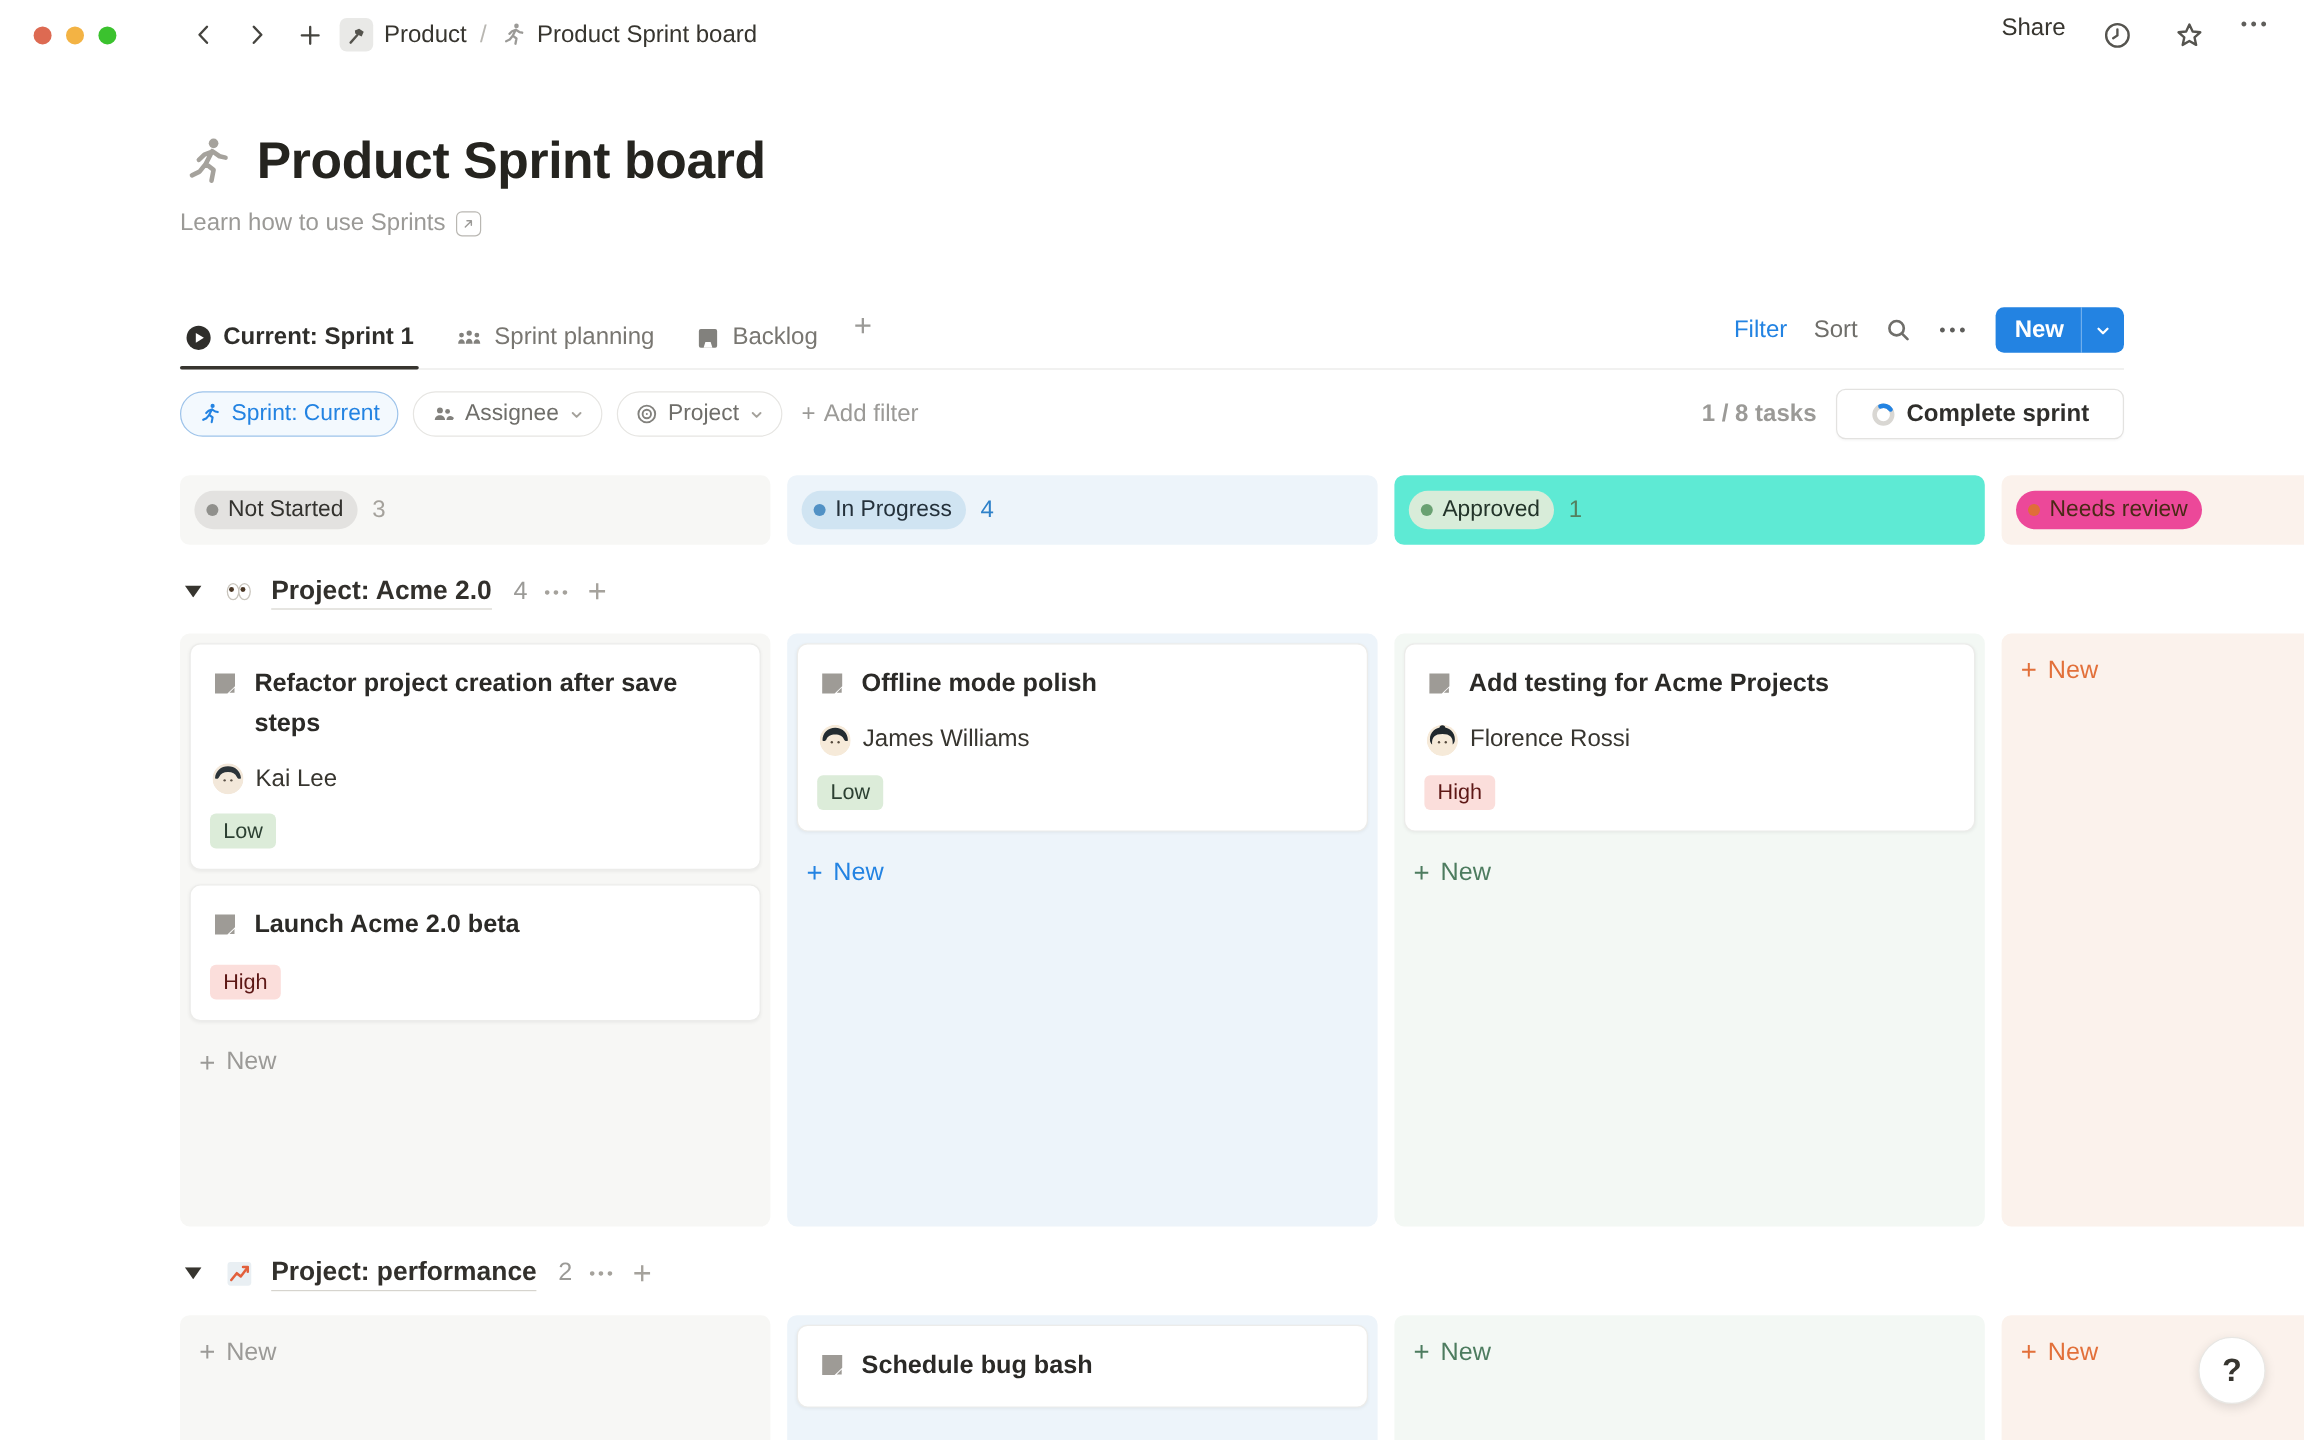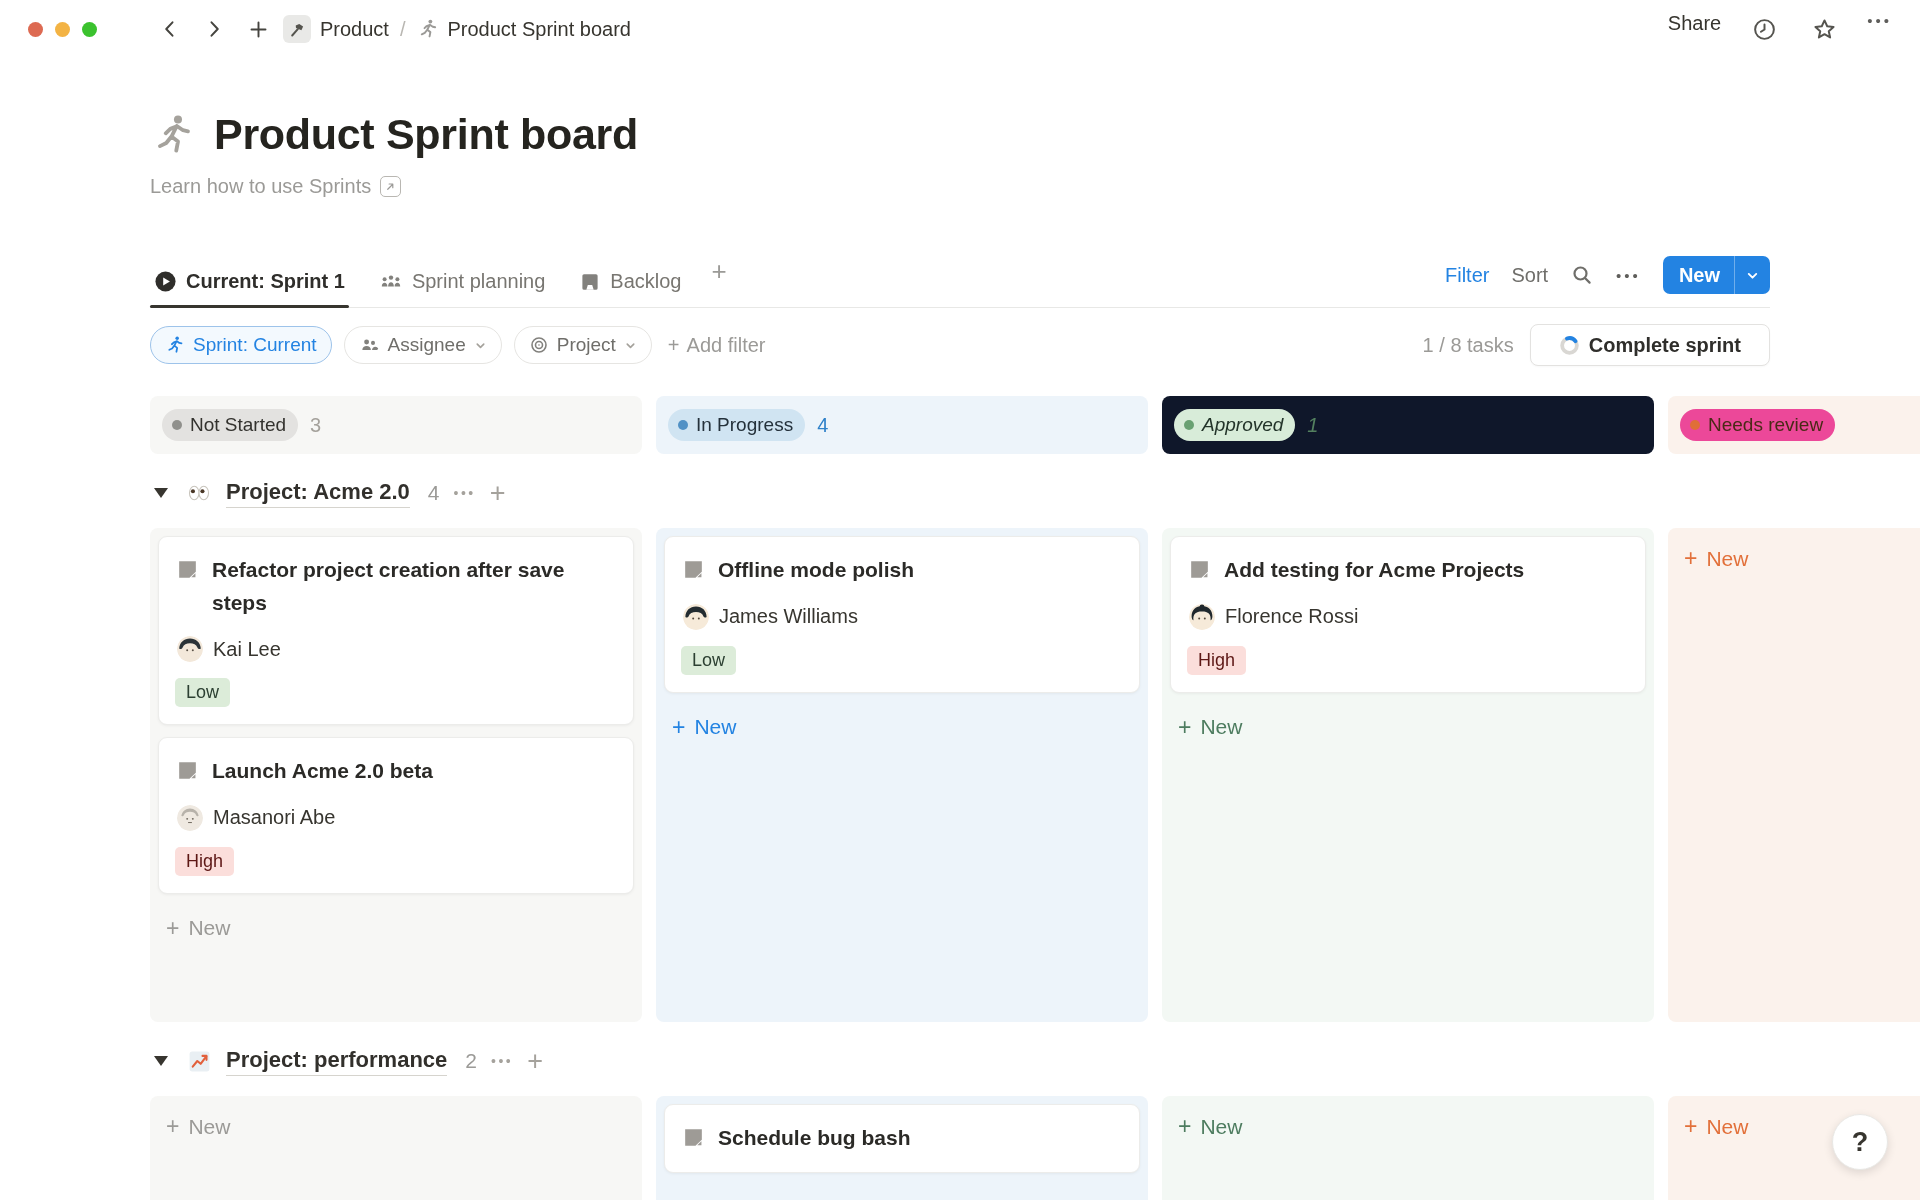--- a/index.html
+++ b/index.html
@@ -46,27 +46,27 @@
   .new-btn .split { width:1px; align-self:stretch; background:rgba(255,255,255,.35); }
   .new-btn .chev { padding:0 10px; display:flex; align-items:center; }
 
   
   .filter-row { margin:16px 150px 0; display:flex; align-items:center; gap:12px; }
   .pill { display:flex; align-items:center; gap:8px; height:38px; padding:0 14px; border-radius:20px; font-size:19px; cursor:pointer; }
   .pill.sprint { border:1.4px solid #9dc3ea; background:#f3f9fe; color:#2383e2; }
   .pill.plain { border:1.4px solid #e6e5e2; background:#fff; color:#6f6e6a; }
   .add-filter { display:flex; align-items:center; gap:7px; color:#9b9a97; font-size:20px; cursor:pointer; margin-left:4px; }
   .filter-right { margin-left:auto; display:flex; align-items:center; gap:16px; }
-  .task-progress { color:#9b9a97; font-size:20px; }
+  .task-progress { color:#9b9a97; font-size:20px;font-weight:bold; }
   .complete-btn { display:flex; align-items:center; gap:9px; border:1.4px solid #e3e2e0; background:#fff; border-radius:8px; height:42px; padding:0 28px; font-size:20px; font-weight:700; color:#2f2e2b; cursor:pointer; box-shadow:0 1px 2px rgba(0,0,0,.03); }
 
   
   .board { margin:30px 0 0 150px; width:2160px; display:grid; grid-template-columns:repeat(4,492px); column-gap:14px; row-gap:12px; align-items:stretch; }
   .colhead { height:58px; border-radius:8px; display:flex; align-items:center; gap:12px; padding:0 12px; cursor:pointer; }
-  .ch-nst{background:#f7f7f5;} .ch-inp{background:#edf4fa;} .ch-apr{background:#0f172a;font-style:italic;} .ch-nrv{background:#fbf2ec;}
+  .ch-nst{background:#f7f7f5;} .ch-inp{background:#edf4fa;} .ch-apr{background:#5eead4;} .ch-nrv{background:#fbf2ec;}
   .status-pill { display:flex; align-items:center; gap:8px; border-radius:16px; padding:5px 12px 5px 10px; font-size:19px; font-weight:500; }
   .sp-gray{background:#e3e2e0; color:#33322e;} .sp-blue{background:#d0e4f2; color:#24313b;}
   .sp-green{background:#d8ecd9; color:#23342a;} .sp-orange{background:#ec4899; color:#4a2a16;}
   .dot { width:10px; height:10px; border-radius:50%; }
   .dot-gray{background:#90908c;} .dot-blue{background:#5191c5;} .dot-green{background:#69a172;} .dot-orange{background:#e06e38;}
   .col-count { font-size:20px; }
   .cnt-gray{color:#a5a29c;} .cnt-blue{color:#2f81c9;} .cnt-green{color:#53805f;}
 
   .group-head { grid-column:1/-1; display:flex; align-items:center; gap:14px; height:46px; margin-top:4px; }
   .tri { cursor:pointer; display:flex; align-items:center; justify-content:center; width:22px; }
@@ -358,32 +358,20 @@
     <div class="card">
       <div class="card-title-row">
         <span class="page-icon">
             <svg width="25" height="25" viewBox="0 0 24 24">
               <path d="M4 4h16v10.2L13.9 20H4z" fill="#9e9b96"></path>
               <polygon points="15.6,19.5 19.6,15.5 19.6,19.5" fill="#9e9b96"></polygon>
             </svg>
           </span>
         <span class="card-title">Launch Acme 2.0 beta</span>
       </div>
-      <div class="card-assignee">
-        <span class="avatar">
-          <svg width="26" height="26" viewBox="0 0 24 24">
-              <circle cx="12" cy="12" r="12" fill="#efe9e1"></circle>
-              <path d="M4 10c.8-4.2 4-6.8 8-6.8S19.2 5.8 20 10c-1 .8-2 .2-2.4-.8-.8-1.9-2.9-2.9-5.6-2.9S7.2 7.3 6.4 9.2C6 10.2 5 10.8 4 10z" fill="#b7b2aa"></path>
-              <circle cx="9.4" cy="12.8" r=".9" fill="#6e675e"></circle>
-              <circle cx="14.6" cy="12.8" r=".9" fill="#6e675e"></circle>
-              <path d="M10.6 16.2h2.8" stroke="#6e675e" stroke-width=".9" stroke-linecap="round"></path>
-            </svg>
-        </span>
-        <span class="assignee-name">Masanori Abe</span>
-      </div>
       <div class="card-tags"><span class="tag tag-red">High</span></div>
     </div>
     <div class="new-row nr-gray">
       <span class="plus">+</span>
       <span>New</span>
     </div>
   </div>
 
   <div class="cell g1 c-inp">
     <div class="card">

